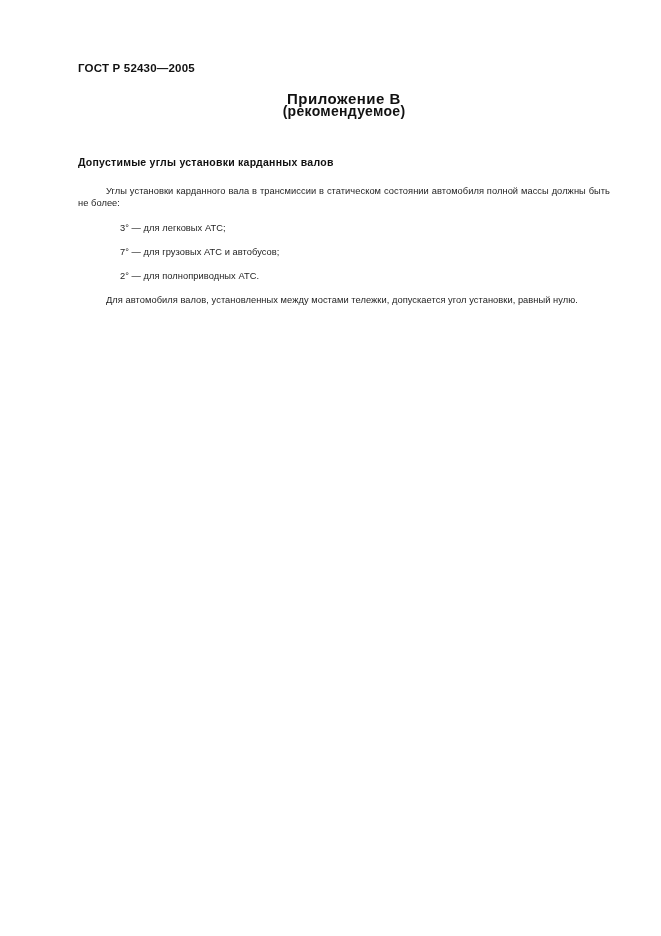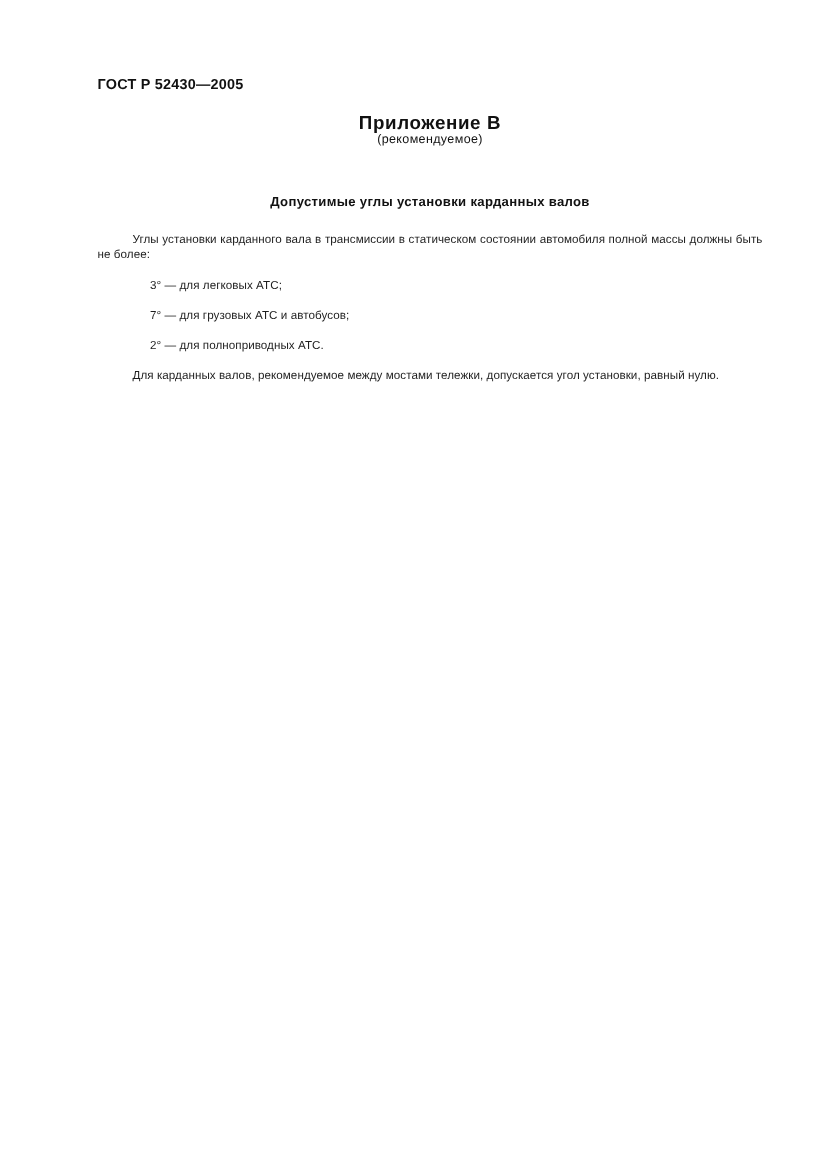--- a/index.html
+++ b/index.html
@@ -39,34 +39,33 @@
     text-align: center;
   }
   .appendix-title {
     font-size: 15px;
     font-weight: bold;
     letter-spacing: 0.5px;
     color: #111111;
     line-height: 13px;
   }
   .appendix-sub {
-    font-size: 10px;
-    font-weight: normal;
+    font-size: 14px;
+    font-weight: bold;
     letter-spacing: 0.3px;
     color: #111111;
     line-height: 13px;
   }
 
   
   .section-heading {
     position: absolute;
     left: 78px;
     top: 156px;
     width: 532px;
-    text-align: center;
     font-size: 10.5px;
     font-weight: bold;
     letter-spacing: 0.25px;
     color: #111111;
   }
 
   
   .body-block {
     position: absolute;
     left: 78px;
@@ -127,19 +126,19 @@
 
     <p class="para">Углы установки карданного вала в трансмиссии в статическом состоянии автомобиля полной массы должны быть не более:</p>
 
     <ul class="spec-list">
       <li>3° — для легковых АТС;</li>
       <li>7° — для грузовых АТС и автобусов;</li>
       <li>2° — для полноприводных АТС.</li>
     </ul>
 
 
-    <p class="para last">Для карданных валов, рекомендуемое между мостами тележки, допускается угол установки, равный нулю.</p>
+    <p class="para last">Для автомобиля валов, установленных между мостами тележки, допускается угол установки, равный нулю.</p>
 
   </div>
 
   <div class="page-number">8</div>
 
 </div>
 
 </body></html>

